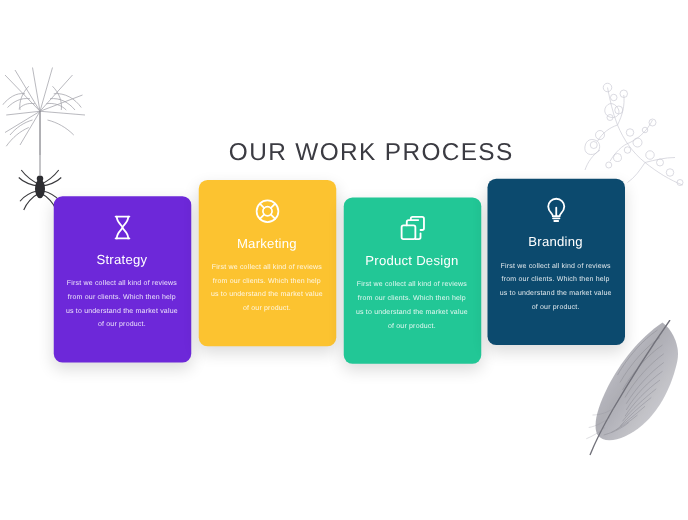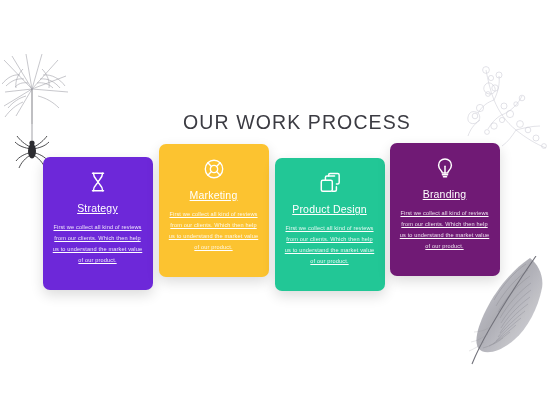--- a/index.html
+++ b/index.html
@@ -68,21 +68,20 @@
   
   .card {
     position: absolute;
     width: 110px;
     border-radius: 7px;
     box-sizing: border-box;
     padding: 14px 9px 14px 8px;
     text-align: center;
     color: #ffffff;
     box-shadow: 0 5px 13px rgba(0,0,0,0.14);
-    text-decoration: underline;
   }
   .card-icon {
     display: block;
     margin: 0 auto 9px auto;
     width: 22px;
     height: 22px;
   }
   .card-icon svg {
     display: block;
     width: 22px;
@@ -262,21 +261,21 @@
         <rect x="2.5" y="9" width="12" height="12" rx="1.6"></rect>
         <path d="M7 9 V6 a1.6 1.6 0 0 1 1.6 -1.6 H17"></path>
         <path d="M14.5 21 h2.9 a1.6 1.6 0 0 0 1.6 -1.6 V16"></path>
         <path d="M10.5 4.4 V3.2 a1.6 1.6 0 0 1 1.6 -1.6 h8.3 a1.6 1.6 0 0 1 1.6 1.6 v8.3 a1.6 1.6 0 0 1 -1.6 1.6 H19"></path>
       </svg>
     </span>
     <p class="card-title">Product Design</p>
     <p class="card-body">First we collect all kind of reviews from our clients. Which then help us to understand the market value of our product.</p>
   </div>
 
-  <div class="card" id="card-branding" style="background:#701a75">
+  <div class="card" id="card-branding" style="background:#0c4a6e">
     <span class="card-icon">
       <svg viewBox="0 0 24 24" fill="none" stroke="#ffffff" stroke-width="1.6" stroke-linecap="round" stroke-linejoin="round">
         <path d="M12 2.2 C8 2.2 5 5.2 5 9 C5 11.6 6.4 13.5 7.8 14.9 C8.6 15.7 9 16.5 9 17.4 H15 C15 16.5 15.4 15.7 16.2 14.9 C17.6 13.5 19 11.6 19 9 C19 5.2 16 2.2 12 2.2Z"></path>
         <line x1="9.2" y1="19.3" x2="14.8" y2="19.3"></line>
         <line x1="10.3" y1="21.6" x2="13.7" y2="21.6"></line>
         <line x1="12" y1="10" x2="12" y2="17.4"></line>
       </svg>
     </span>
     <p class="card-title">Branding</p>
     <p class="card-body">First we collect all kind of reviews from our clients. Which then help us to understand the market value of our product.</p>

